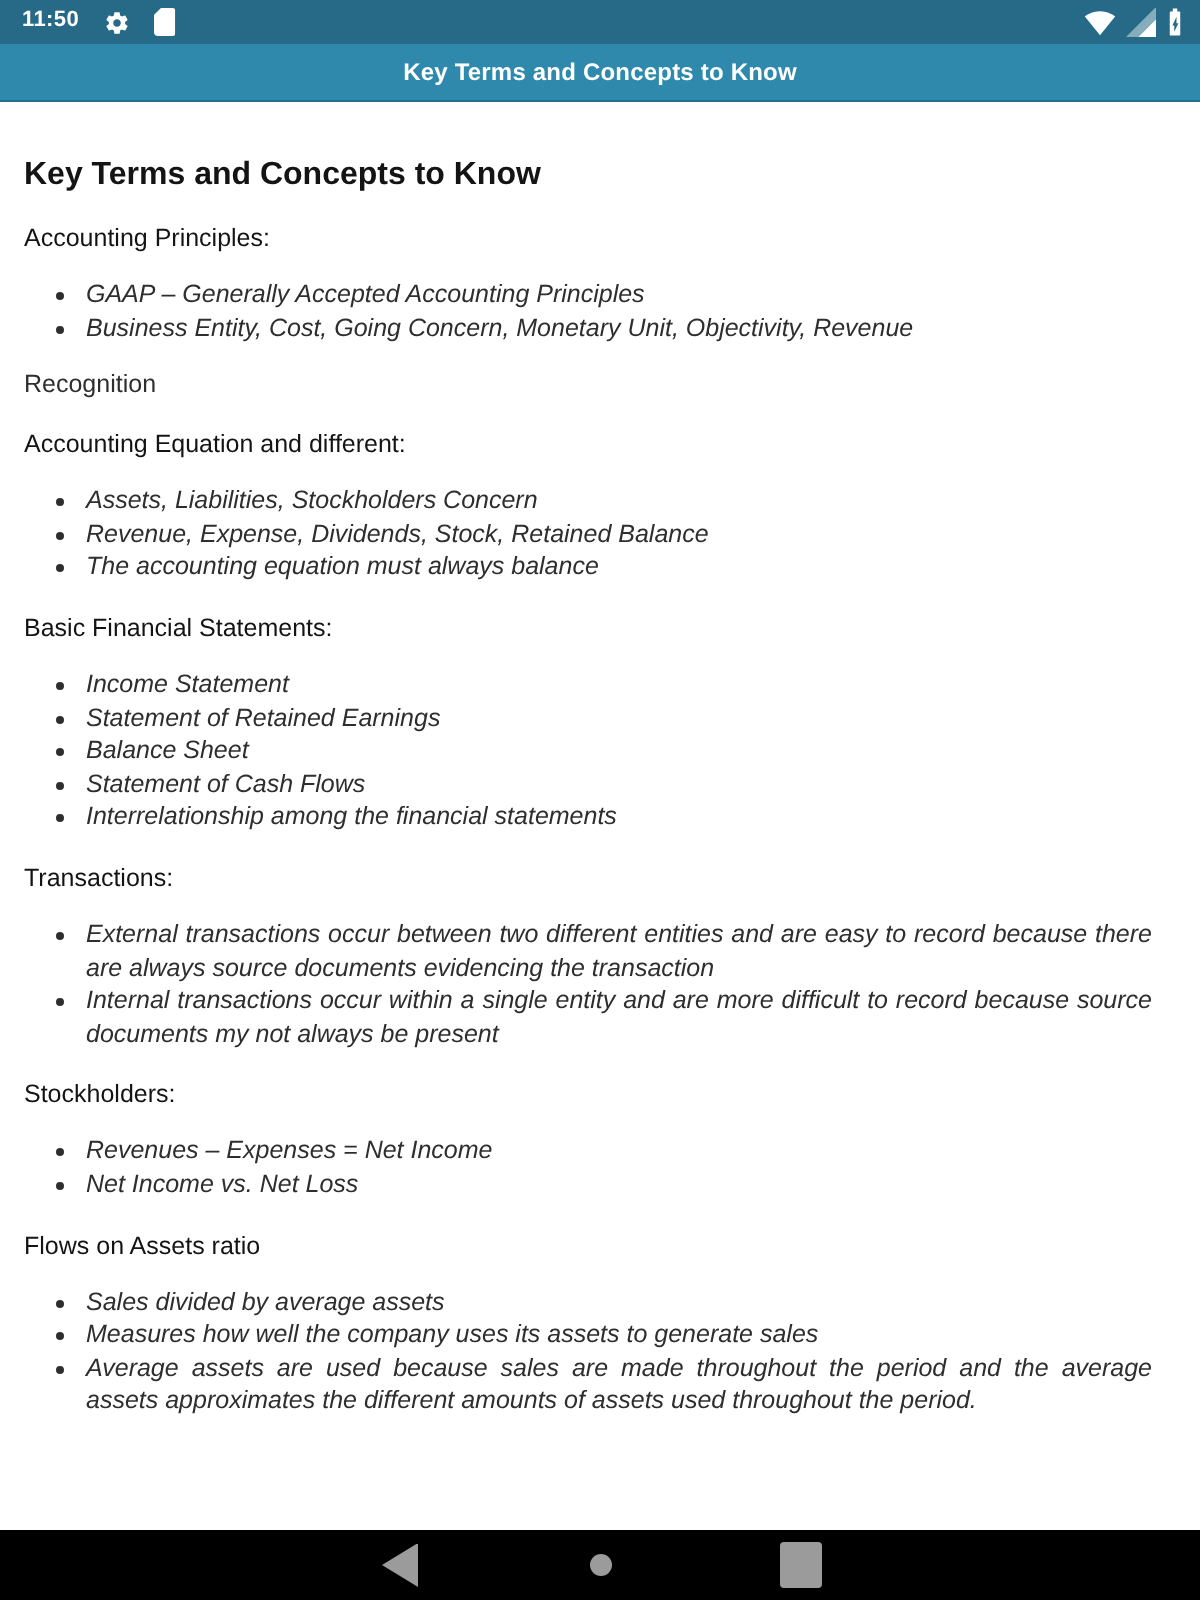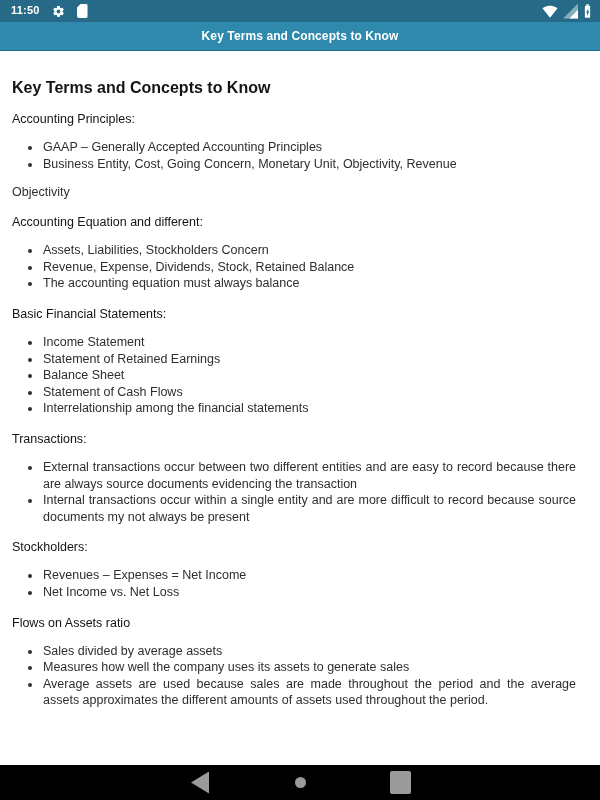--- a/index.html
+++ b/index.html
@@ -63,21 +63,21 @@
   }
   .doc-title {
     font-size: 16px; font-weight: bold; color: #141414;
     margin: 12px 0 0 0; line-height: 19px;
   }
   .section h2 {
     font-size: 12.5px; font-weight: normal; color: #141414;
     margin: 15px 0 0 0; line-height: 15px;
   }
   .section ul {
-    margin: 12px 12px 0 0; padding: 0 0 0 30px;
+    margin: 12px 12px 0 0; padding: 0 0 0 30px; font-style: italic;
   }
   .section li {
     line-height: 16.6px;
     text-align: justify;
     padding-left: 1px;
   }
   .plain-paragraph {
     margin: 13px 0 0 0; line-height: 15px; color: #2e2e2e; font-weight: normal;
   }
 
@@ -145,21 +145,21 @@
 
   <div class="content">
     <h1 class="doc-title">Key Terms and Concepts to Know</h1>
 
     <div class="section">
       <h2>Accounting Principles:</h2>
       <ul>
         <li>GAAP – Generally Accepted Accounting Principles</li>
         <li>Business Entity, Cost, Going Concern, Monetary Unit, Objectivity, Revenue</li>
       </ul>
-      <p class="plain-paragraph">Objectivity</p>
+      <p class="plain-paragraph">Recognition</p>
     </div>
 
     <div class="section">
       <h2>Accounting Equation and different:</h2>
       <ul>
         <li>Assets, Liabilities, Stockholders Concern</li>
         <li>Revenue, Expense, Dividends, Stock, Retained Balance</li>
         <li>The accounting equation must always balance</li>
       </ul>
     </div>

